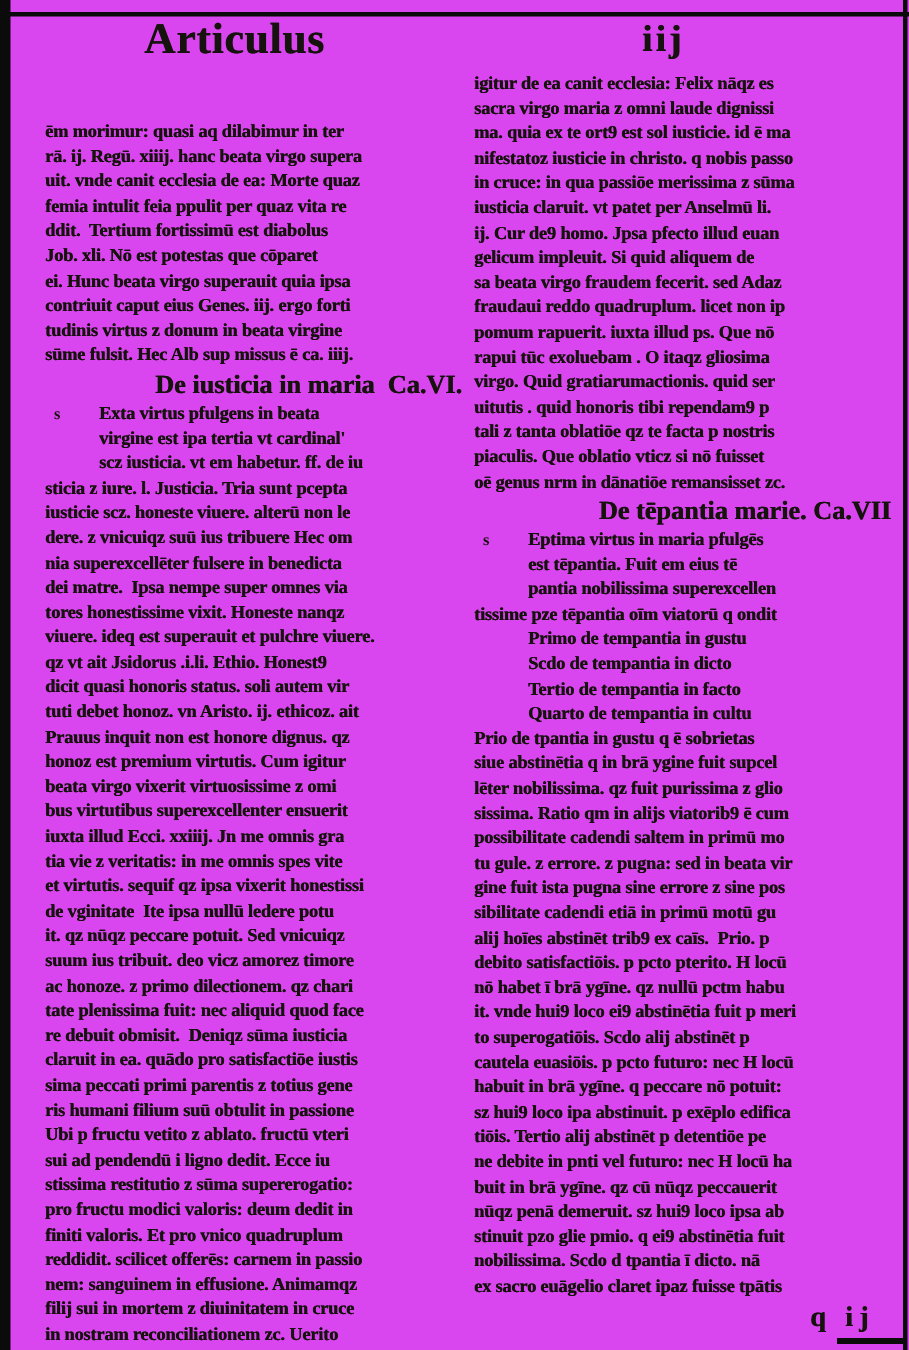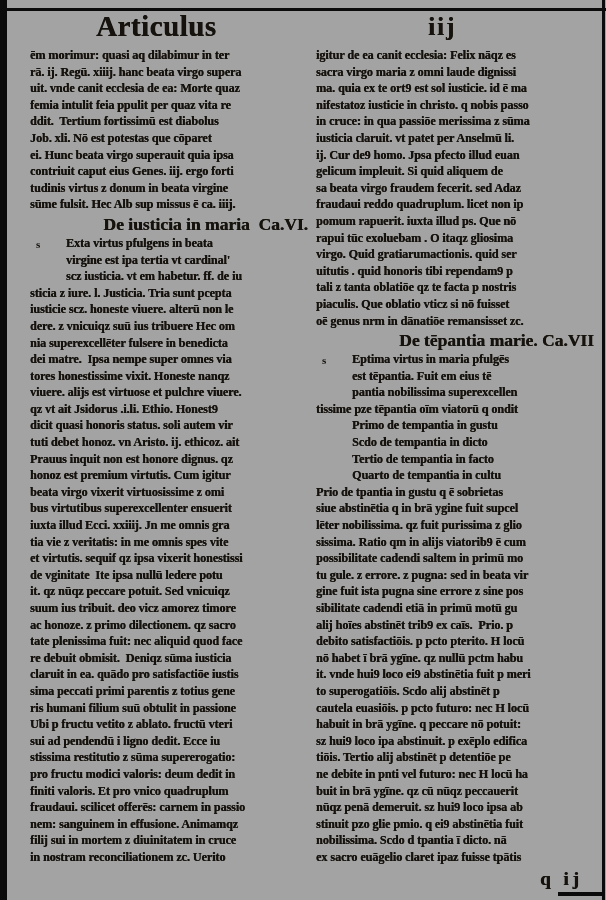--- a/index.html
+++ b/index.html
@@ -1,19 +1,19 @@
 <!DOCTYPE html>
 <html><head>
 <meta charset="utf-8">
 <style>
   html,body { margin:0; padding:0; background:#e8e6e0; }
   .page {
     position:relative;
     width:606px; height:900px;
-    background:#a3a3a3;
+    background:#d946ef;
     overflow:hidden;
     font-family:"Liberation Serif","DejaVu Serif",serif;
     color:#16120d;
   }
   
   .border-top    { position:absolute; top:8px; left:0; width:606px; height:3px; background:#0b0b0b; }
   .border-left   { position:absolute; top:0; left:0; width:7px; height:900px; background:#0b0b0b; }
   .border-right  { position:absolute; top:0; right:1px; width:3px; height:900px; background:#0b0b0b; }
   .mark-bottom-right { position:absolute; right:4px; bottom:4px; width:44px; height:4px; background:#0b0b0b; }
 
@@ -22,21 +22,21 @@
     font-size:29px; font-weight:bold; letter-spacing:0.5px;
     text-shadow:0.4px 0 0 currentColor;
   }
   .folio {
     position:absolute; top:13px; left:428px;
     font-size:25px; font-weight:bold; letter-spacing:2px;
     text-shadow:0.4px 0 0 currentColor;
   }
 
   .col { position:absolute; top:47px; width:278px; }
-  .col-left  { left:30px; }
+  .col-left  { left:30px;margin-top:32px; }
   .col-right { left:316px; }
 
   .text-line {
     white-space:pre;
     font-size:12.2px;
     line-height:16.6px;
     font-weight:bold;
     letter-spacing:-0.1px;
     text-shadow:0.3px 0 0 currentColor;
     overflow:hidden;
@@ -95,46 +95,46 @@
       <div>
           <div class="text-line indent">Exta virtus pfulgens in beata</div>
           <div class="text-line indent">virgine est ipa tertia vt cardinal'</div>
           <div class="text-line indent">scz iusticia. vt em habetur. ff. de iu</div>
           <div class="text-line">sticia z iure. l. Justicia. Tria sunt pcepta</div>
           <div class="text-line">iusticie scz. honeste viuere. alterū non le</div>
           <div class="text-line">dere. z vnicuiqz suū ius tribuere Hec om</div>
           <div class="text-line">nia superexcellēter fulsere in benedicta</div>
           <div class="text-line">dei matre.  Ipsa nempe super omnes via</div>
           <div class="text-line">tores honestissime vixit. Honeste nanqz</div>
-          <div class="text-line">viuere. alijs est virtuose et pulchre viuere.</div>
+          <div class="text-line">viuere. ideq est superauit et pulchre viuere.</div>
           <div class="text-line">qz vt ait Jsidorus .i.li. Ethio. Honest9</div>
           <div class="text-line">dicit quasi honoris status. soli autem vir</div>
           <div class="text-line">tuti debet honoz. vn Aristo. ij. ethicoz. ait</div>
           <div class="text-line">Prauus inquit non est honore dignus. qz</div>
           <div class="text-line">honoz est premium virtutis. Cum igitur</div>
           <div class="text-line">beata virgo vixerit virtuosissime z omi</div>
           <div class="text-line">bus virtutibus superexcellenter ensuerit</div>
           <div class="text-line">iuxta illud Ecci. xxiiij. Jn me omnis gra</div>
           <div class="text-line">tia vie z veritatis: in me omnis spes vite</div>
           <div class="text-line">et virtutis. sequif qz ipsa vixerit honestissi</div>
           <div class="text-line">de vginitate  Ite ipsa nullū ledere potu</div>
           <div class="text-line">it. qz nūqz peccare potuit. Sed vnicuiqz</div>
           <div class="text-line">suum ius tribuit. deo vicz amorez timore</div>
-          <div class="text-line">ac honoze. z primo dilectionem. qz sacro</div>
+          <div class="text-line">ac honoze. z primo dilectionem. qz chari</div>
           <div class="text-line">tate plenissima fuit: nec aliquid quod face</div>
           <div class="text-line">re debuit obmisit.  Deniqz sūma iusticia</div>
           <div class="text-line">claruit in ea. quādo pro satisfactiōe iustis</div>
           <div class="text-line">sima peccati primi parentis z totius gene</div>
           <div class="text-line">ris humani filium suū obtulit in passione</div>
           <div class="text-line">Ubi p fructu vetito z ablato. fructū vteri</div>
           <div class="text-line">sui ad pendendū i ligno dedit. Ecce iu</div>
           <div class="text-line">stissima restitutio z sūma supererogatio:</div>
           <div class="text-line">pro fructu modici valoris: deum dedit in</div>
           <div class="text-line">finiti valoris. Et pro vnico quadruplum</div>
-          <div class="text-line">fraudaui. scilicet offerēs: carnem in passio</div>
+          <div class="text-line">reddidit. scilicet offerēs: carnem in passio</div>
           <div class="text-line">nem: sanguinem in effusione. Animamqz</div>
           <div class="text-line">filij sui in mortem z diuinitatem in cruce</div>
           <div class="text-line">in nostram reconciliationem zc. Uerito</div>
         </div>
     </div>
   </div>
 
   <div class="col col-right">
     <div>
         <div class="text-line">igitur de ea canit ecclesia: Felix nāqz es</div>

